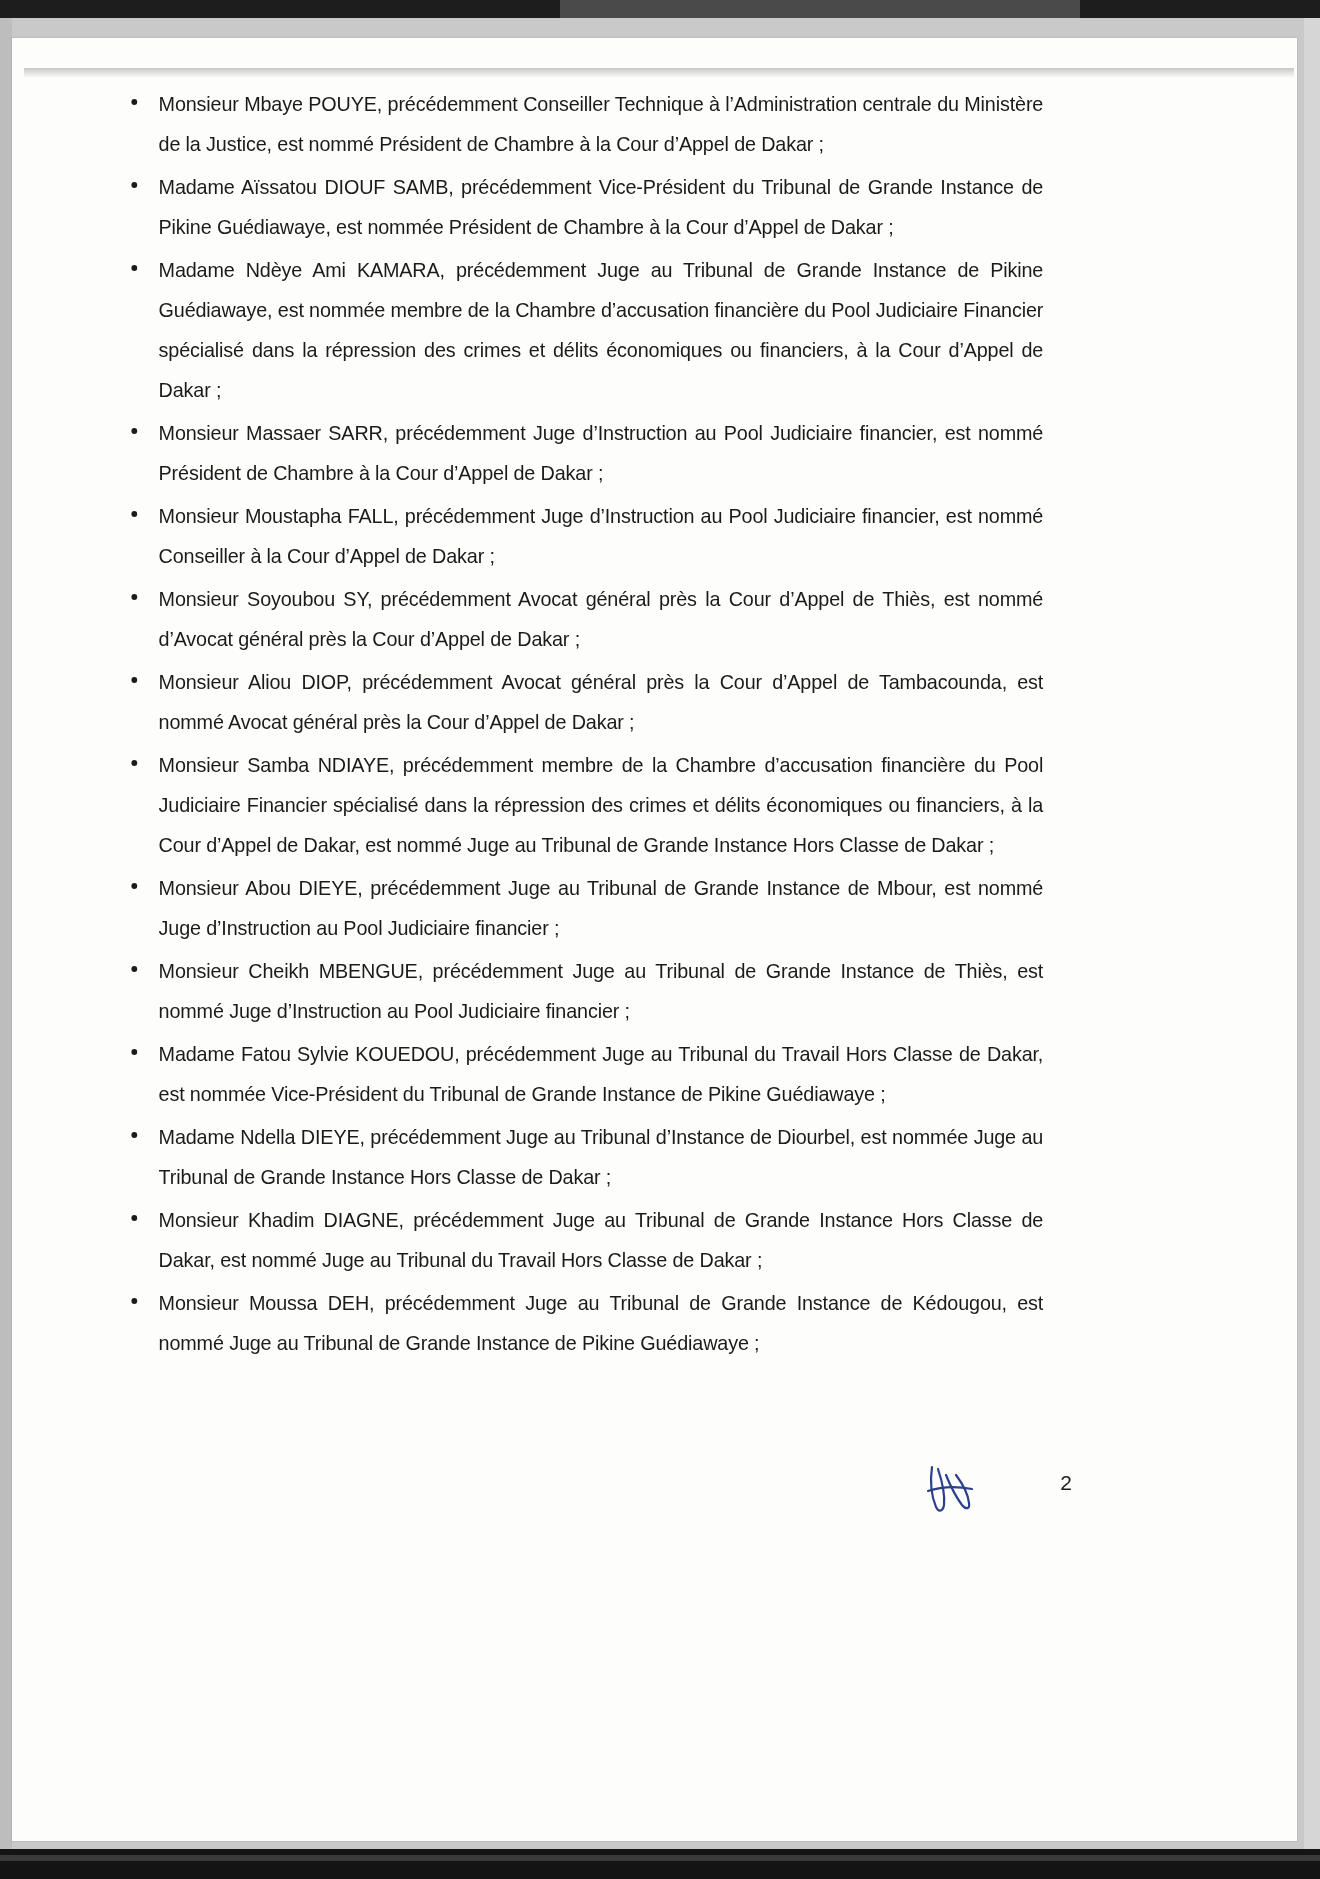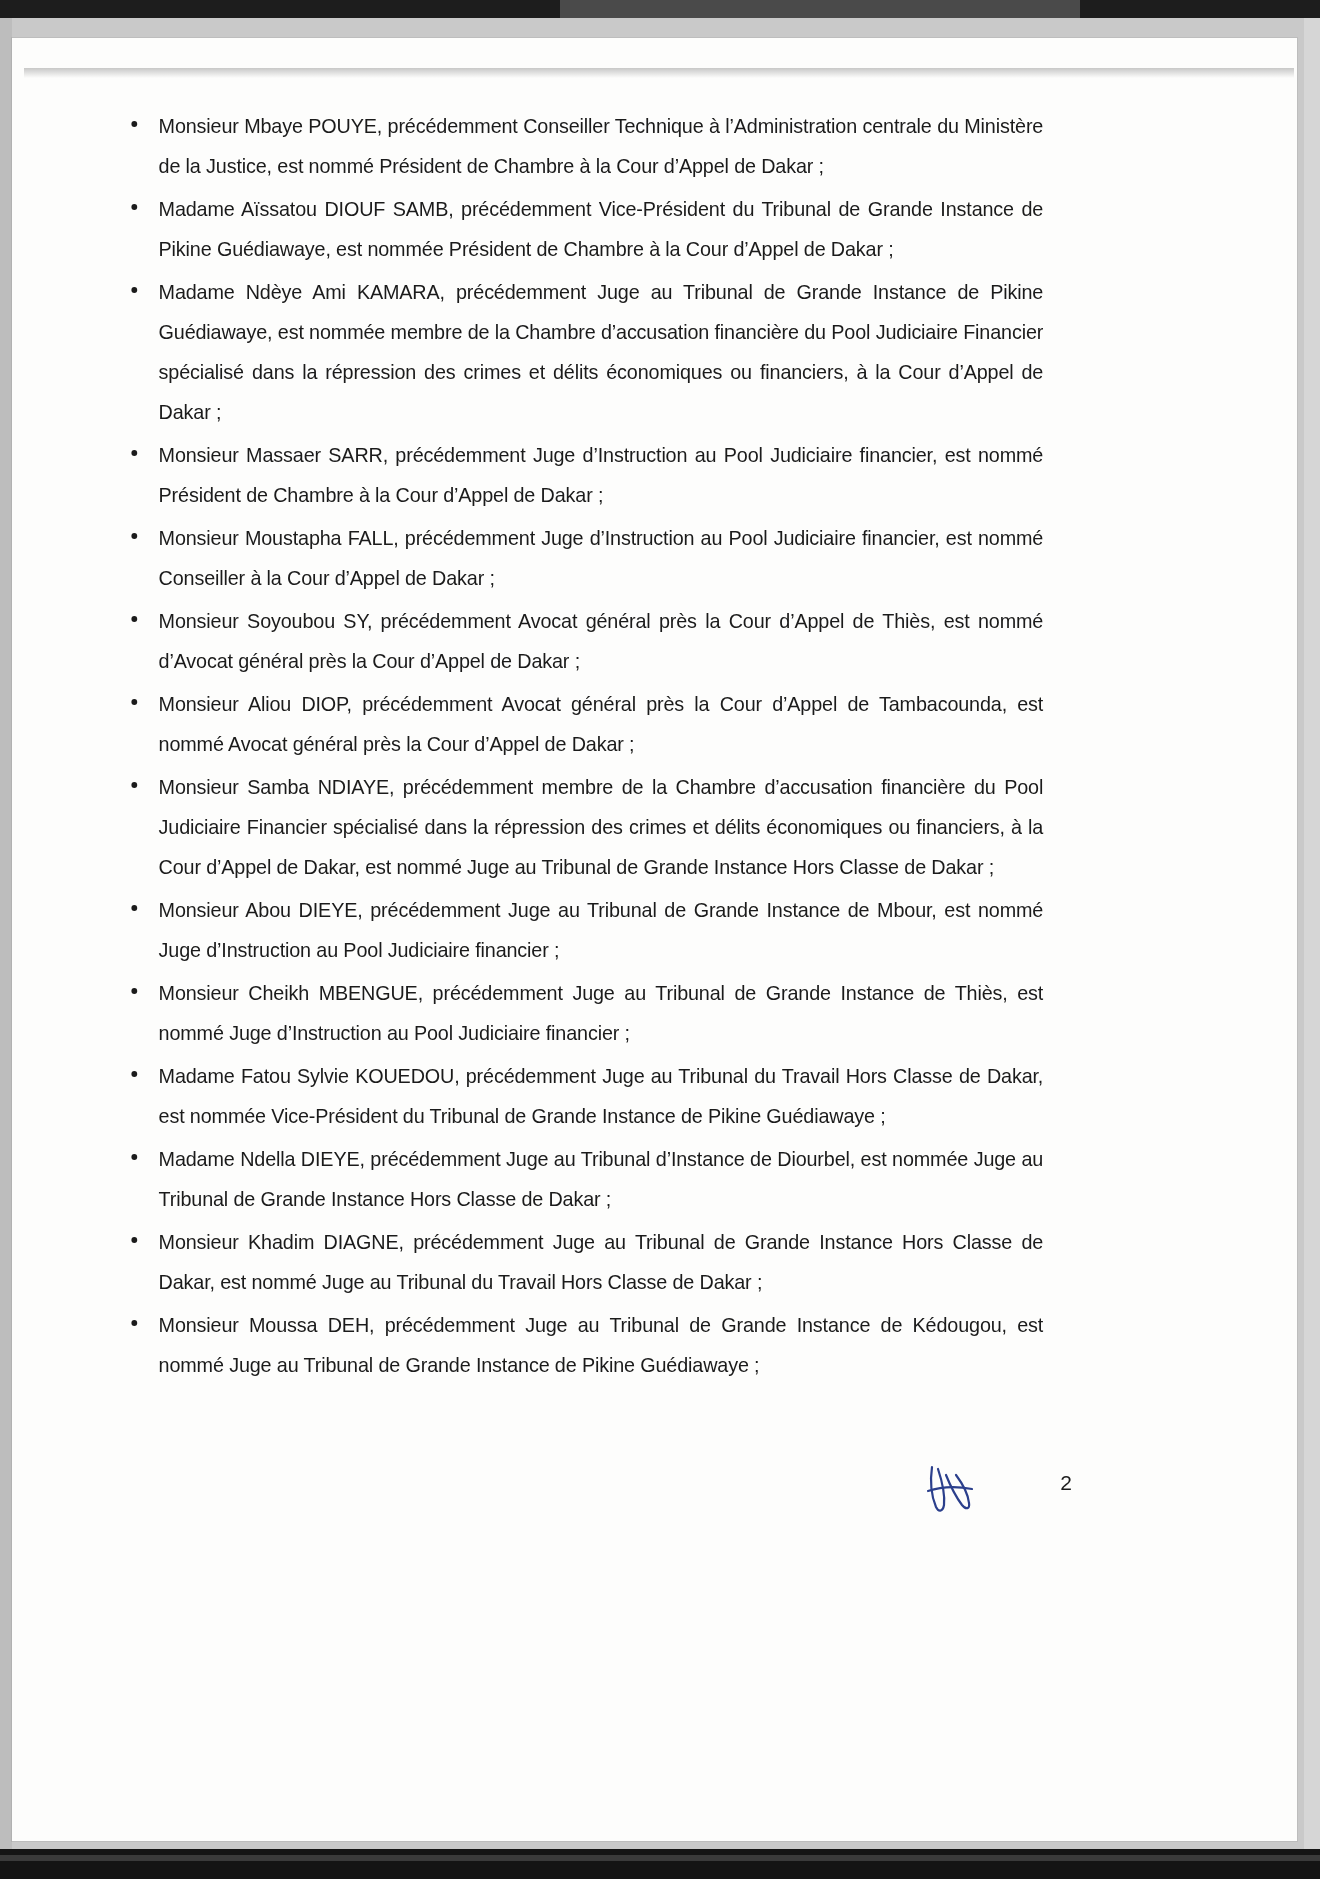--- a/index.html
+++ b/index.html
@@ -50,21 +50,21 @@
   }
   .page-skew-shadow{
     position:absolute; left:12px; top:30px; width:1270px; height:10px;
     background:linear-gradient(to bottom, #9c9c9c, #fdfdfc);
     opacity:.55;
   }
 
   
   .content{
     position:absolute;
-    left:100px; top:68px;
+    left:100px; top:46px;
     width:960px;
   }
   ul.list{
     list-style:none;
     margin:0; padding:0;
   }
   ul.list > li{
     position:relative;
     padding-left:48px;
     margin:0 0 3px 0;

